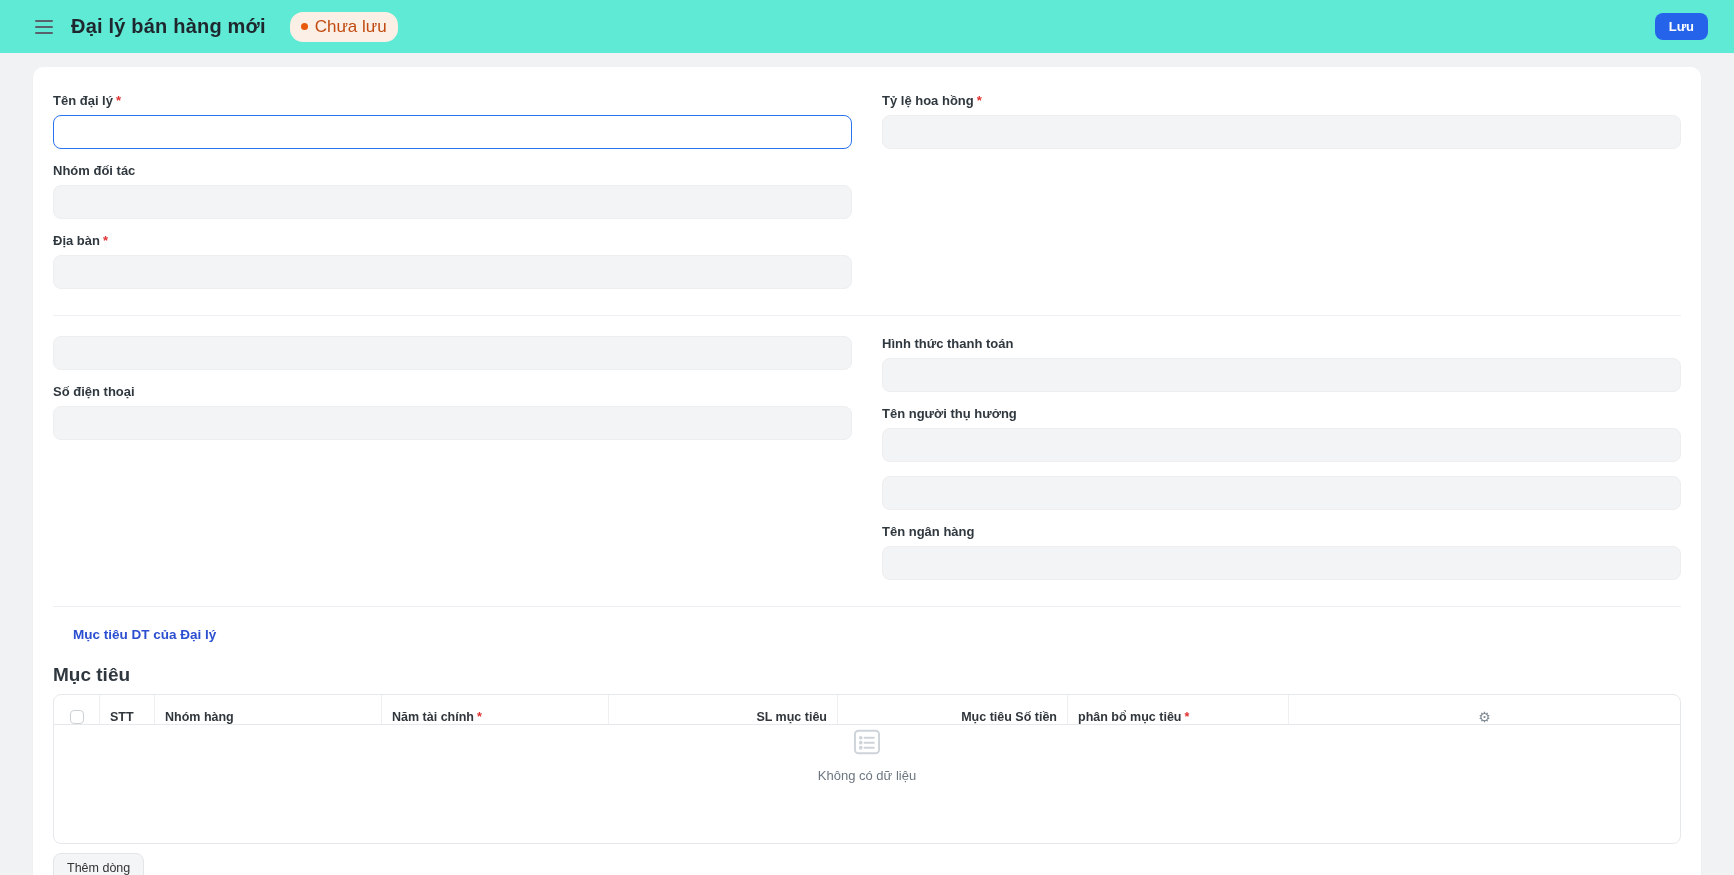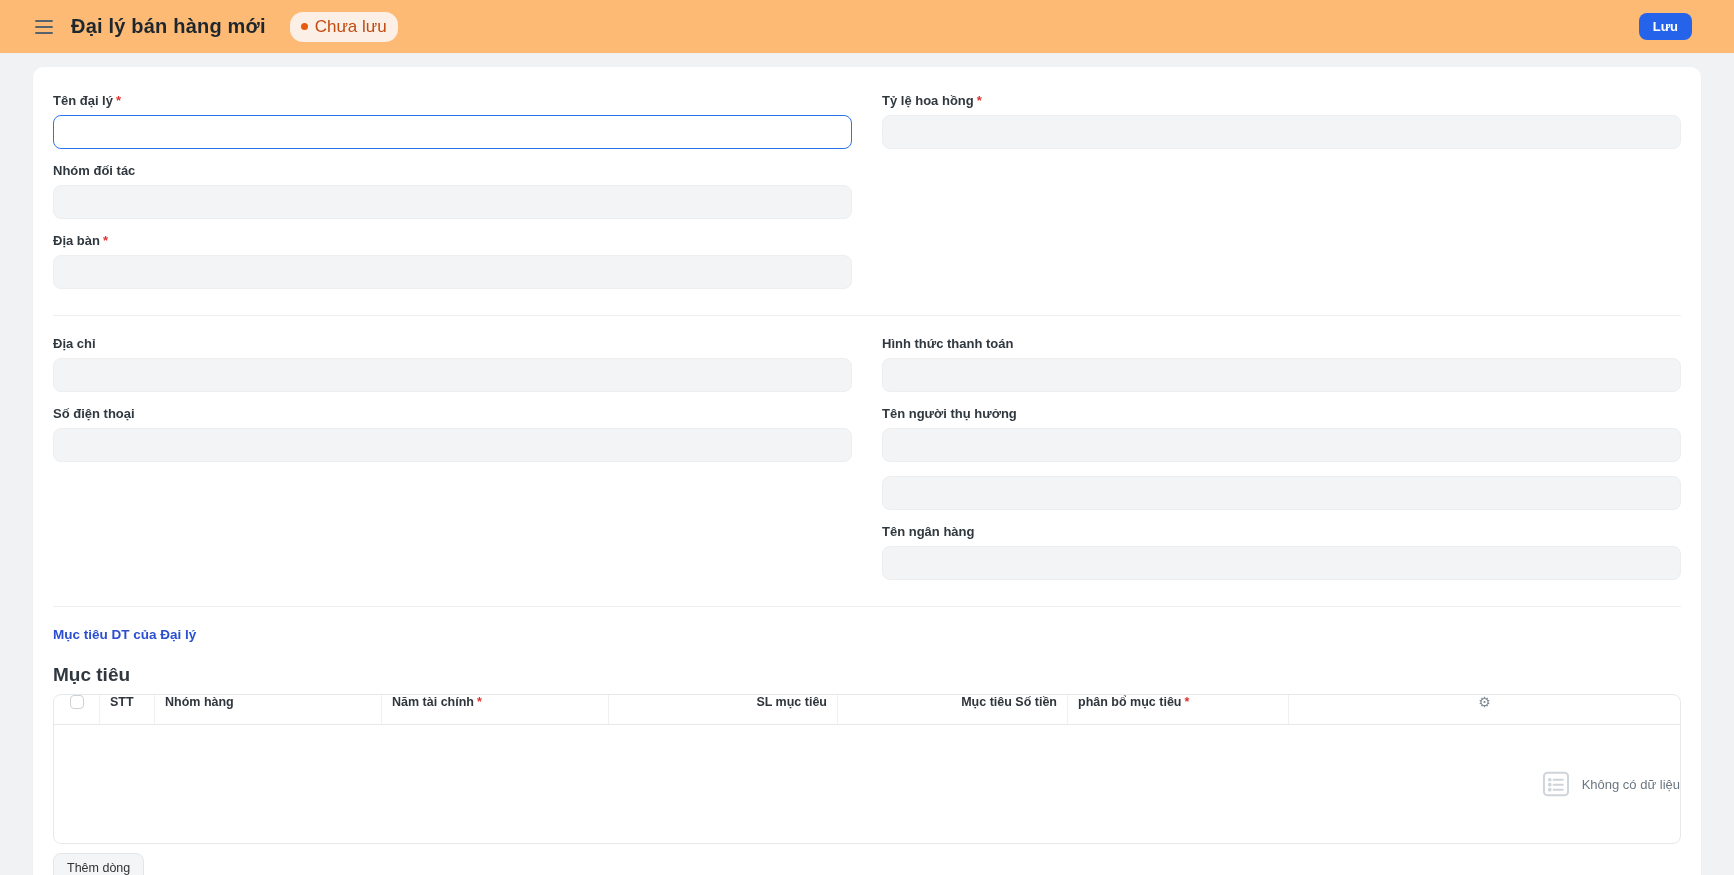--- a/index.html
+++ b/index.html
@@ -7,25 +7,25 @@
   body {
     font-family: "Liberation Sans", "DejaVu Sans", sans-serif;
     background: #f1f2f4;
     color: #1f272e;
     overflow: hidden;
   }
 
   
   .navbar {
     height: 54px;
-    background: #fdba74;
+    background: #5eead4;
     display: flex;
     align-items: center;
     gap: 16px;
-    padding: 0 42px 0 33px;
+    padding: 0 26px 0 33px;
     border-bottom: 1px solid #eef0f2;
   }
   .menu-btn { display: flex; flex-direction: column; gap: 4px; cursor: pointer; padding: 3px 2px; }
   .menu-btn i { display: block; width: 18px; height: 2px; background: #57626c; border-radius: 1px; }
   .page-title { font-size: 20px; font-weight: 700; color: #1f272e; letter-spacing: .2px; }
   .status-badge {
     display: inline-flex; align-items: center; gap: 7px;
     background: #fcefe6; color: #c04a10;
     font-size: 17px; font-weight: 500;
     padding: 5px 11px; border-radius: 13px; margin-left: 8px;
@@ -66,33 +66,33 @@
     padding: 0 12px;
     font-family: inherit; font-size: 13px; color: #1f272e;
     outline: none;
   }
   .control.focused { background: #fff; border: 1.5px solid #2a74f0; }
 
   
   .targets { display: block; padding-top: 24px; }
   .section-heading {
     font-size: 13.5px; font-weight: 700; color: #2b4fd0;
-    margin-bottom: 22px; cursor: pointer;
+    margin-bottom: 22px; cursor: pointer; margin-left: 20px;
   }
   .grid-label { font-size: 19px; font-weight: 600; color: #30383f; margin-bottom: 8px; }
 
   .grid { border: 1px solid #e6e9ec; border-radius: 8px; background: #fff; overflow: hidden; }
   .grid-header {
     display: flex; align-items: stretch;
     height: 30px;
     border-bottom: 1px solid #e6e9ec;
     font-size: 12.5px; font-weight: 600; color: #30363c;
   }
   .gcell {
-    display: flex; align-items: flex-start;
+    display: flex; align-items: flex-end;
     padding: 0 10px;
     border-right: 1px solid #eef0f2;
     white-space: nowrap; overflow: hidden;
   }
   .c-check { width: 46px; justify-content: center; }
   .c-stt { width: 55px; }
   .c-nhom { width: 227px; }
   .c-nam { width: 227px; }
   .c-sl { width: 229px; justify-content: flex-end; }
   .c-tien { width: 230px; justify-content: flex-end; }
@@ -102,22 +102,22 @@
   .grid-check {
     appearance: none; -webkit-appearance: none;
     width: 14px; height: 14px;
     border: 1px solid #ccd1d6; border-radius: 4px;
     background: #fff; cursor: pointer; margin: 0;
   }
   .gear { font-size: 14px; color: #7f8a93; cursor: pointer; line-height: 1; }
 
   .grid-empty {
     min-height: 118px;
-    display: flex; 
-    align-items: center; justify-content: flex-end; gap: 9px;
+    display: flex; flex-direction: column;
+    align-items: center; justify-content: flex-start; gap: 9px;
     color: #6c7680; font-size: 13px;
   }
 
   .add-row-btn {
     margin-top: 9px;
     font-family: inherit; font-size: 12.5px; font-weight: 500; color: #333;
     background: #f4f5f6; border: 1px solid #e3e6e9; border-radius: 8px;
     padding: 7px 13px; cursor: pointer;
   }
 </style>
@@ -168,23 +168,20 @@
           <span>Tỷ lệ hoa hồng</span><span class="req">*</span>
         </label>
         <input type="text" class="control" value="" style="">
       </div>
     </div>
   </div>
 
   <div class="form-section">
     <div class="col">
       <div class="field">
-        <label class="field-label">
-          <span>Địa chỉ</span>
-        </label>
         <input type="text" class="control" value="" style="">
       </div>
       <div class="field">
         <label class="field-label">
           <span>Số điện thoại</span>
         </label>
         <input type="text" class="control" value="" style="">
       </div>
     </div>
     <div class="col">

